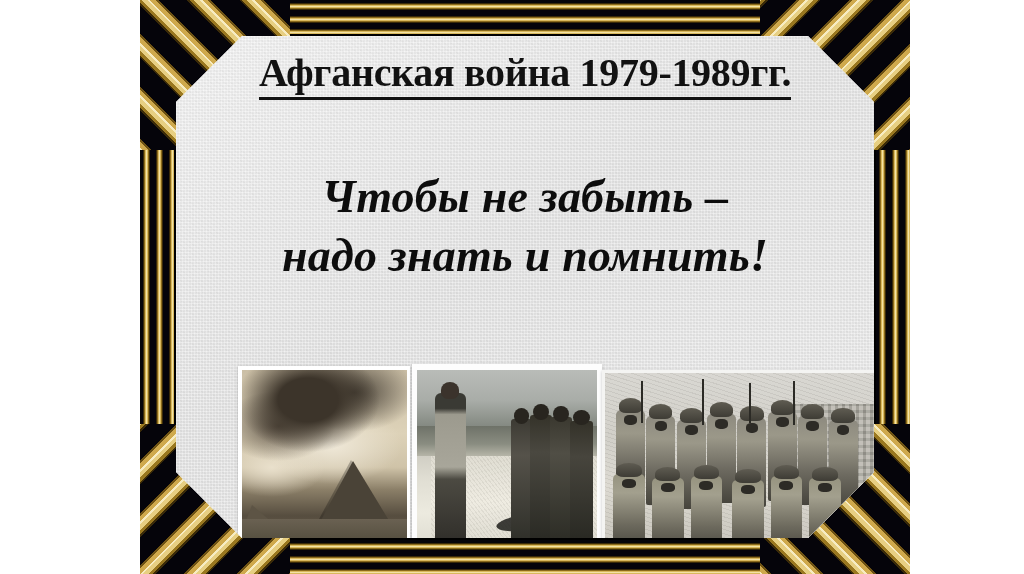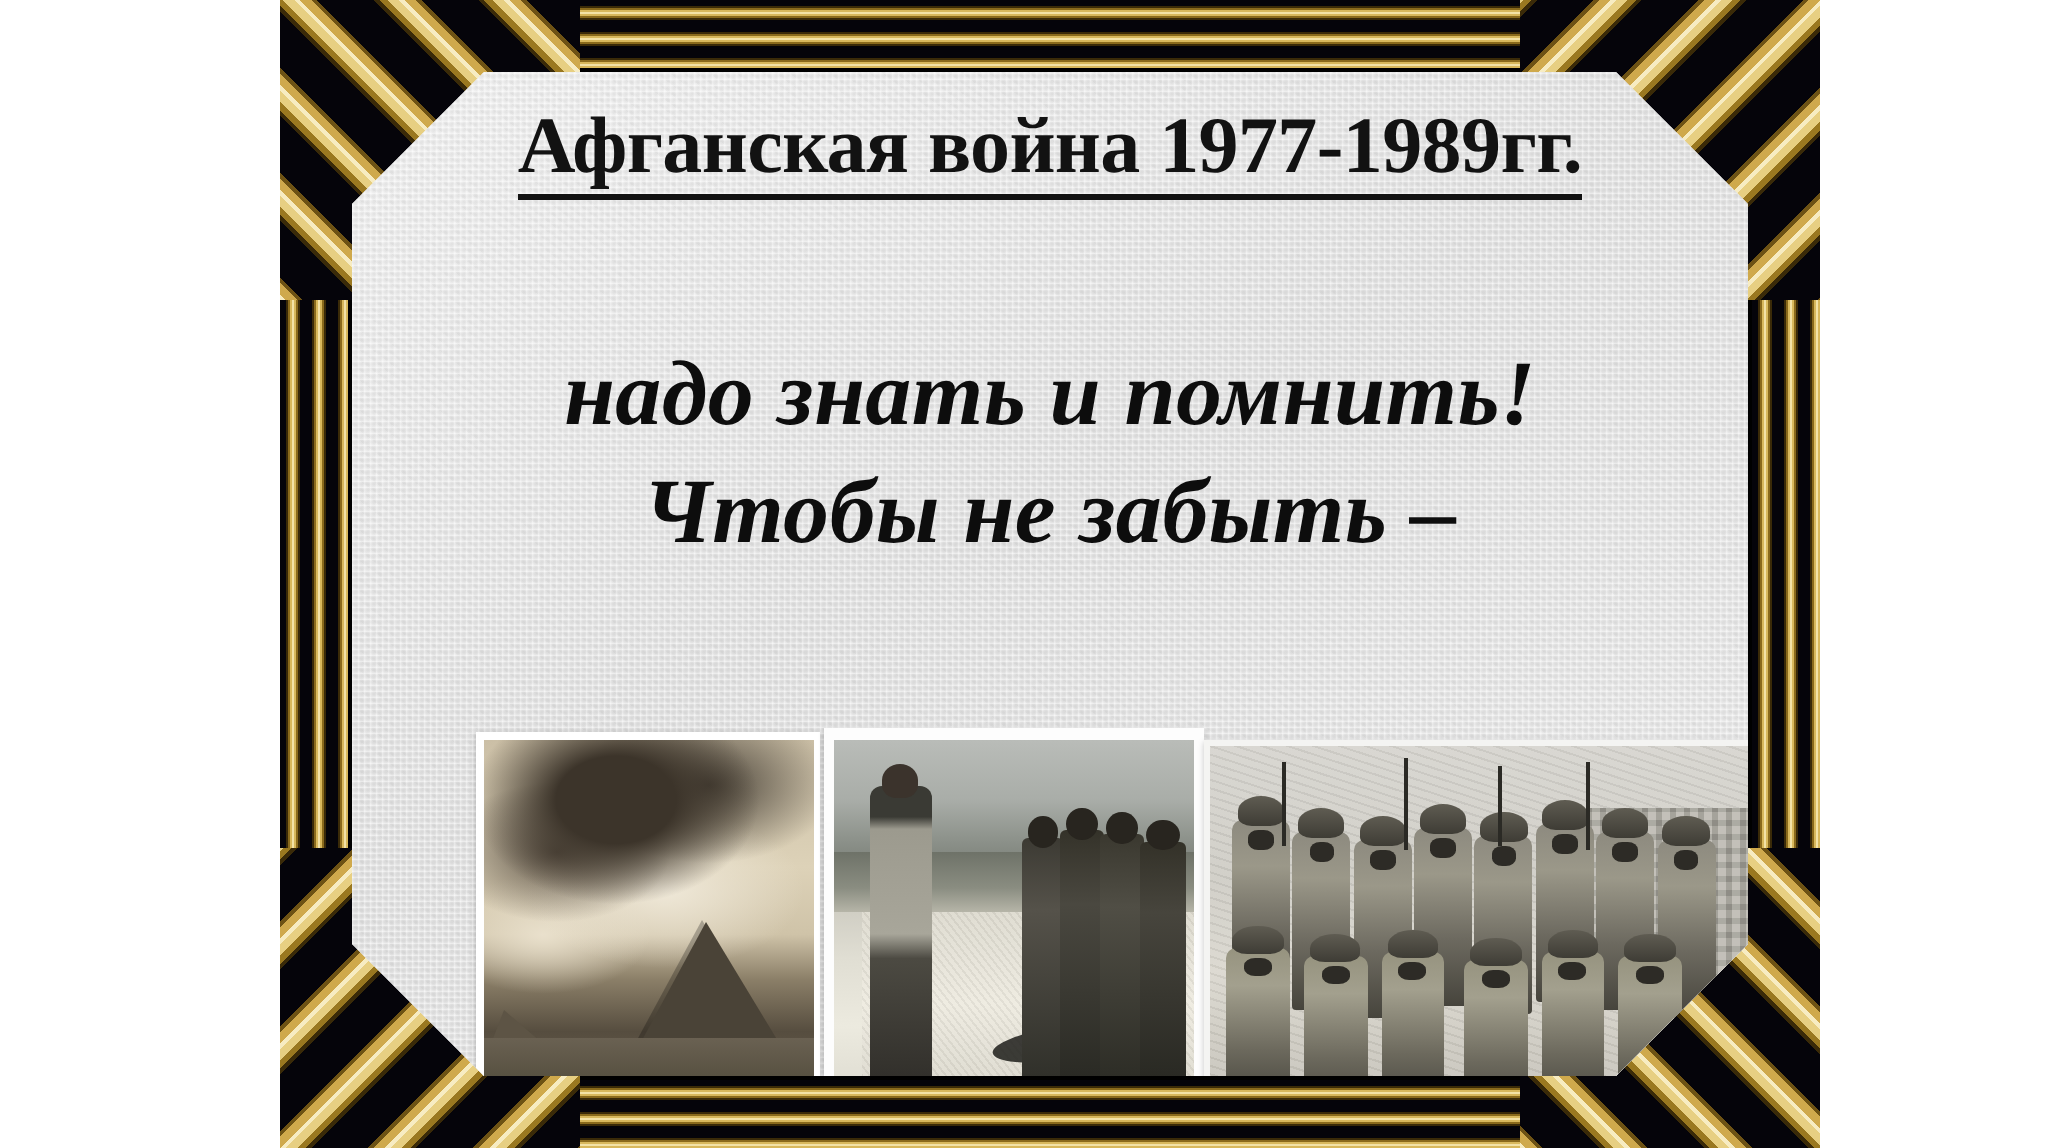--- a/index.html
+++ b/index.html
@@ -369,26 +369,26 @@
         <div class="diag diag-b"></div>
       </div>
       <div class="corner br">
         <div class="diag diag-a"></div>
       </div>
     </div>
 
     <div id="panel">
 
       <div id="title-wrap">
-        <div id="title">Афганская война 1977-1989гг.</div>
+        <div id="title">Афганская война 1979-1989гг.</div>
       </div>
 
       <div id="subtitle">
+        <span class="ln">Чтобы не забыть –</span>
         <span class="ln">надо знать и помнить!</span>
-        <span class="ln">Чтобы не забыть –</span>
       </div>
 
       <div id="photos">
 
         <div class="photo" id="photo-mountain">
           <div class="inner">
             <div class="ridge"></div>
             <div class="peak"></div>
             <div class="ground"></div>
           </div>

